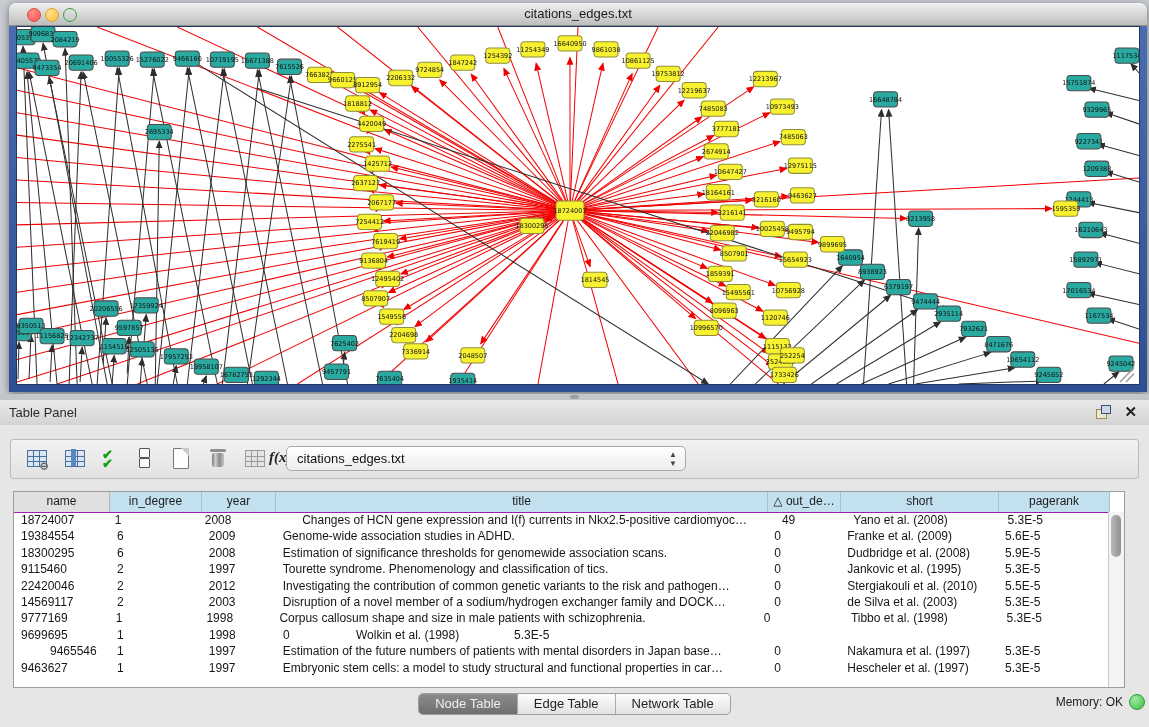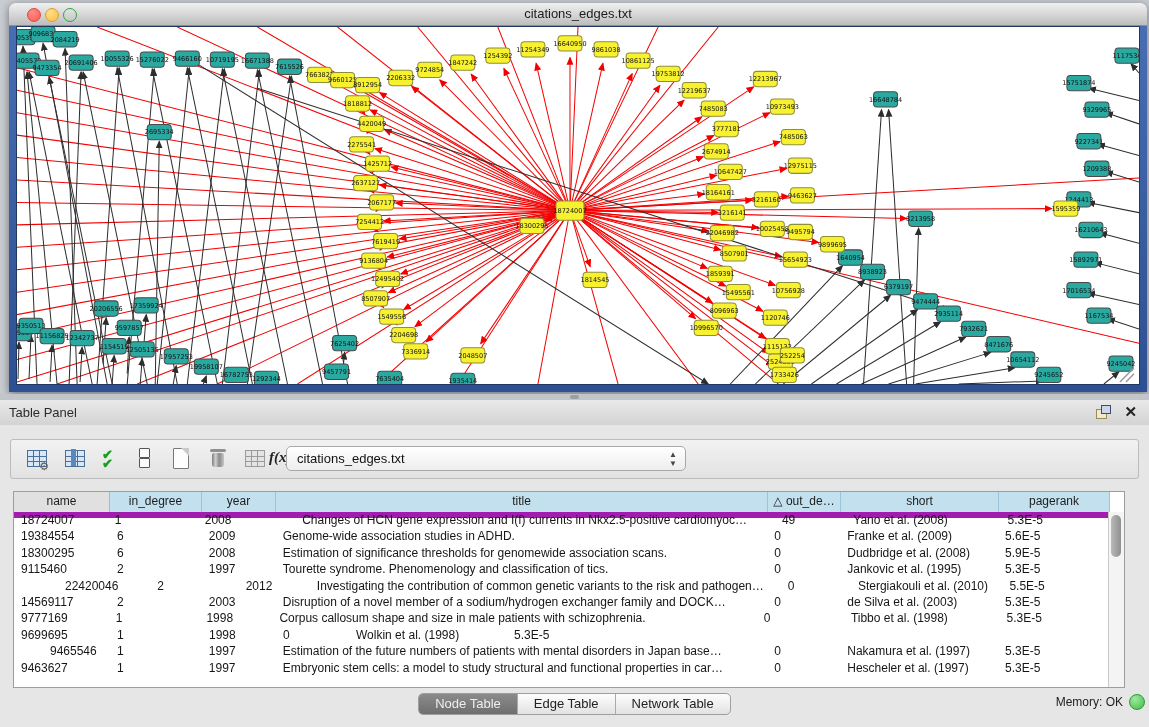--- a/index.html
+++ b/index.html
@@ -47,21 +47,21 @@
   .rows-ic span:first-child{top:1px;} .rows-ic span:last-child{top:11px;}
   .doc-ic{position:absolute;left:4px;top:1px;width:14px;height:19px;background:#fdfdfd;border:1px solid #777;border-radius:1px;}
   .doc-ic:before{content:"";position:absolute;right:-1px;top:-1px;border:4px solid #c9c9c9;border-left-color:transparent;border-bottom-color:transparent;}
   .trash-ic .lid{position:absolute;left:3px;top:2px;width:16px;height:3px;background:#8f8f8f;border-radius:2px;}
   .trash-ic .can{position:absolute;left:5px;top:6px;width:12px;height:14px;background:linear-gradient(90deg,#7f7f7f,#cfcfcf 30%,#8a8a8a 60%,#c5c5c5);border-radius:2px 2px 3px 3px;}
   .fx-ic{font-family:"Liberation Serif",serif;font-style:italic;font-weight:bold;font-size:15px;color:#222;}
   .net-select{position:absolute;left:275px;top:6px;width:400px;height:25px;background:linear-gradient(180deg,#ffffff,#ededed);border:1px solid #a9a9a9;border-radius:5px;font-size:13px;color:#111;line-height:24px;padding-left:10px;box-sizing:border-box;cursor:pointer;}
   .net-select .updn{position:absolute;right:8px;top:3px;font-size:8px;color:#444;line-height:9px;text-align:center;}
 
   .tablebox{position:absolute;left:13px;top:66px;width:1110px;height:195px;background:#fff;border:1px solid #9d9d9d;}
-  .thead{display:flex;height:20px;border-bottom:6px solid #a21caf;}
+  .thead{display:flex;height:20px;border-bottom:1px solid #a21caf;}
   .th{box-sizing:border-box;border-right:1px solid #9cc3d8;background:#c3e0ef;font-size:12px;color:#1d1d1d;text-align:center;line-height:19px;overflow:hidden;white-space:nowrap;}
   .th.gray{background:#e0e0e0;border-right:1px solid #b5b5b5;}
   .tbody{position:absolute;left:0;top:20px;right:15px;bottom:0;overflow:hidden;}
   .tr{display:flex;height:16.4px;font-size:12px;color:#161616;}
   .td{box-sizing:border-box;padding:1px 3px 0 7px;overflow:hidden;white-space:nowrap;text-overflow:clip;}
   .vscroll{position:absolute;right:0;top:20px;bottom:0;width:15px;background:#f4f4f4;border-left:1px solid #c9c9c9;}
   .vthumb{position:absolute;left:2px;top:3px;width:10px;height:42px;background:linear-gradient(90deg,#b9b9b9,#8f8f8f);border-radius:6px;}
 
   .tabsbar{position:absolute;left:0;top:268px;width:100%;height:26px;text-align:center;}
   .seg{display:inline-flex;border:1px solid #9e9e9e;border-radius:5px;overflow:hidden;background:linear-gradient(180deg,#fdfdfd,#e2e2e2);}
@@ -817,21 +817,21 @@
           <div class="tr">
             <div class="td" style="width: 96px;">9115460</div>
             <div class="td" style="width: 92px;">2</div>
             <div class="td" style="width: 74px;">1997</div>
             <div class="td" style="width: 492px;">Tourette syndrome. Phenomenology and classification of tics.</div>
             <div class="td" style="width: 73px;">0</div>
             <div class="td" style="width: 158px;">Jankovic et al. (1995)</div>
             <div class="td" style="width: 111px;">5.3E-5</div>
           </div>
           <div class="tr">
-            <div class="td" style="width: 96px; margin-left: 44px;">22420046</div>
+            <div class="td" style="width: 96px;">22420046</div>
             <div class="td" style="width: 92px;">2</div>
             <div class="td" style="width: 74px;">2012</div>
             <div class="td" style="width: 492px;">Investigating the contribution of common genetic variants to the risk and pathogen…</div>
             <div class="td" style="width: 73px;">0</div>
             <div class="td" style="width: 158px;">Stergiakouli et al. (2010)</div>
             <div class="td" style="width: 111px;">5.5E-5</div>
           </div>
           <div class="tr">
             <div class="td" style="width: 96px;">14569117</div>
             <div class="td" style="width: 92px;">2</div>

